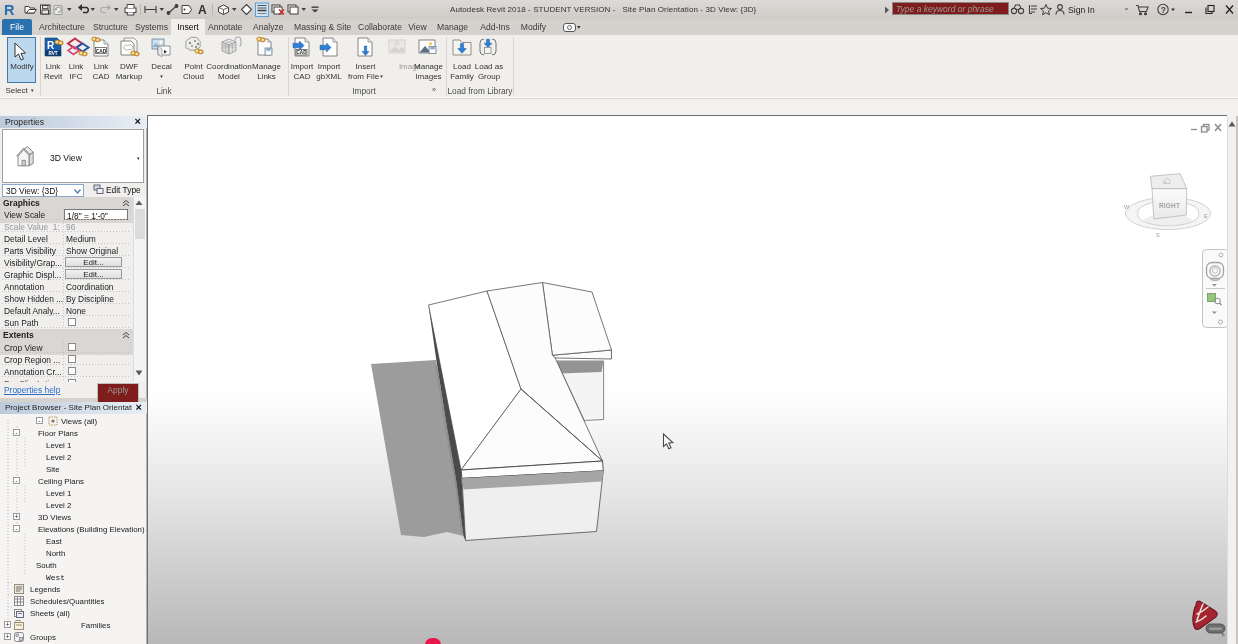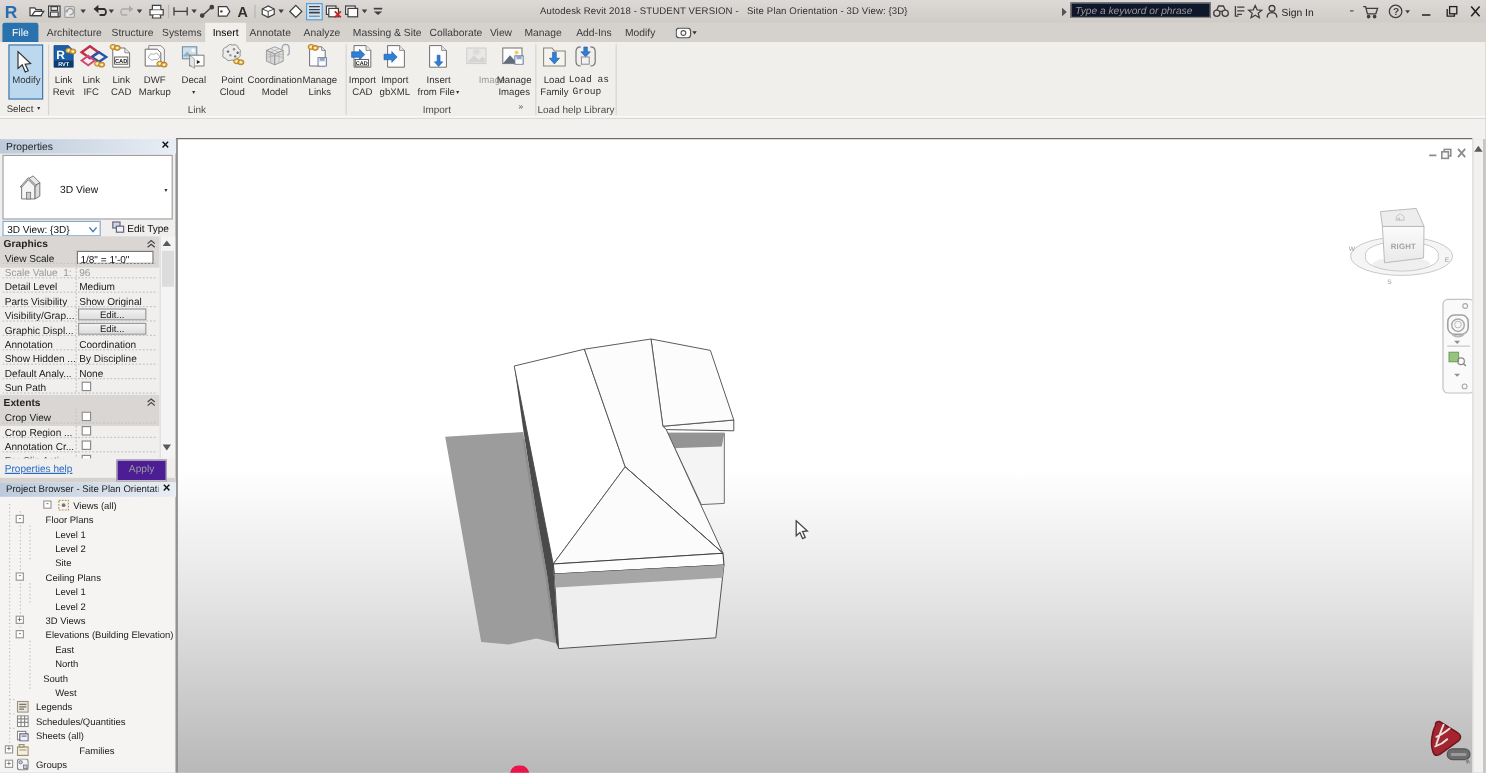--- a/index.html
+++ b/index.html
@@ -4,21 +4,21 @@
 <style>
 * { margin:0; padding:0; box-sizing:border-box; }
 html,body { width:1238px; height:644px; overflow:hidden; }
 body { font-family:"Liberation Sans", sans-serif; position:relative; background:#d5d2ce; font-size:9px; color:#333; }
 .abs { position:absolute; }
 svg text { font-family:"Liberation Sans", sans-serif; }
 
 
 #titlebar { position:absolute; left:0; top:0; width:1238px; height:19px; background:linear-gradient(#dcd9d6,#cfccc8); }
 #title-text { position:absolute; left:450px; top:5px; font-size:8px; color:#333; letter-spacing:0.1px; }
-#searchbox { position:absolute; left:892px; top:2px; width:117px; height:13px; background:#0f172a; border:1px solid #888; font-style:italic; color:#999; font-size:8.5px; padding:1px 3px; }
+#searchbox { position:absolute; left:892px; top:2px; width:117px; height:13px; background:#7f1d1d; border:1px solid #888; font-style:italic; color:#999; font-size:8.5px; padding:1px 3px; }
 
 
 #tabs { position:absolute; left:0; top:19px; width:1238px; height:16px; background:#d5d2ce;text-decoration:underline; }
 .tab { position:absolute; top:0; height:16px; line-height:16px; font-size:8.6px; color:#3b3b3b; text-align:center; white-space:nowrap; }
 #tab-file { background:#2a72ae; color:#fff; border-radius:2px 2px 0 0; }
 #tab-insert { background:#f1efec; color:#000; }
 
 
 #ribbon { position:absolute; left:0; top:35px; width:1238px; height:63px; background:#f1efec; border-bottom:1px solid #fdfdfd; }
 .rib-sep { position:absolute; top:2px; height:59px; width:1px; background:#d8d5d1; }
@@ -213,21 +213,21 @@
   </svg>
   <div class="btnlbl" style="left:8px;top:27px;width:28px;">Modify</div>
   <div class="btnlbl" style="left:5px;top:51px;width:30px;">Select <span style="font-size:4.5px;vertical-align:1px;">▼</span></div>
   <div class="rib-sep" style="left:40px;"></div>
   <div class="rib-sep" style="left:288px;"></div>
   <div class="rib-sep" style="left:446px;"></div>
   <div class="rib-sep" style="left:513px;"></div>
   <div class="grouplabel" style="left:40px;width:248px;">Link</div>
   <div class="grouplabel" style="left:289px;width:150px;">Import</div>
   <div class="grouplabel" style="left:427px;width:14px;font-size:7px;">»</div>
-  <div class="grouplabel" style="left:447px;width:66px;">Load help Library</div>
+  <div class="grouplabel" style="left:447px;width:66px;">Load from Library</div>
 
   <svg class="abs" style="left:0;top:0;" width="513" height="50" viewBox="0 0 513 50">
 
     <g>
       <path d="M45 3 L57 3 L61 7 L61 21 L45 21 Z" fill="#1b5faa" stroke="#123f74" stroke-width="0.6"></path>
       <text x="50.5" y="14" font-size="10" font-weight="bold" fill="#fff" text-anchor="middle" font-family="Liberation Serif,serif">R</text>
       <rect x="45" y="15.5" width="16" height="5.5" fill="#0e3a6e"></rect>
       <text x="53" y="20.2" font-size="4.6" font-weight="bold" fill="#fff" text-anchor="middle">RVT</text>
       <g stroke="#9a6b1a" stroke-width="0.6">
           <ellipse cx="57.3" cy="7.1" rx="2.6" ry="2.1" fill="#f2c14e"></ellipse>
@@ -375,21 +375,21 @@
   <div class="btnlbl" style="left:147px;top:27px;width:29px;">Decal<br><span style="font-size:4.5px;vertical-align:1px;">▼</span></div>
   <div class="btnlbl" style="left:179px;top:27px;width:29px;">Point<br>Cloud</div>
   <div class="btnlbl" style="left:204px;top:27px;width:50px;">Coordination<br>Model</div>
   <div class="btnlbl" style="left:250px;top:27px;width:33px;">Manage<br>Links</div>
   <div class="btnlbl" style="left:288px;top:27px;width:28px;">Import<br>CAD</div>
   <div class="btnlbl" style="left:315px;top:27px;width:28px;">Import<br>gbXML</div>
   <div class="btnlbl" style="left:348px;top:27px;width:35px;">Insert<br>from File<span style="font-size:4.5px;vertical-align:1px;">▼</span></div>
   <div class="btnlbl" style="left:396px;top:27px;width:28px;color:#9a9a9a;">Image</div>
   <div class="btnlbl" style="left:412px;top:27px;width:33px;">Manage<br>Images</div>
   <div class="btnlbl" style="left:448px;top:27px;width:28px;">Load<br>Family</div>
-  <div class="btnlbl" style="left:474px;top:27px;width:30px;font-family:Liberation Mono, monospace;">Load as<br>Group</div>
+  <div class="btnlbl" style="left:474px;top:27px;width:30px;">Load as<br>Group</div>
 </div>
 <div id="midstrip"></div>
 
 <div id="props">
   <div class="panelhead" style="top:0;">Properties<span style="position:absolute;right:6px;top:0;color:#111;font-size:11px;font-weight:bold;top:-1px;">×</span></div>
 
   <div class="abs" style="left:2px;top:13px;width:142px;height:54px;background:#fff;border:1px solid #a0a0a0;"></div>
   <svg class="abs" style="left:14px;top:28px;" width="24" height="26" viewBox="0 4 30 30">
     <path d="M5 17 L12 9 L19 16 L19 30 L5 30 Z" fill="#f5f5f5" stroke="#666" stroke-width="0.9"></path>
     <path d="M19 16 L24 13 L24 27 L19 30 Z" fill="#dcdcdc" stroke="#666" stroke-width="0.9"></path>
@@ -495,21 +495,21 @@
   <svg class="abs" style="left:135px;top:84px;" width="8" height="6">
       <path d="M4 0.5 L7.5 5 L0.5 5 Z" fill="#5a5a5a"></path>
     </svg>
   <svg class="abs" style="left:135px;top:254px;" width="8" height="6">
       <path d="M0.5 0.5 L7.5 0.5 L4 5.5 Z" fill="#5a5a5a"></path>
     </svg>
   <div class="abs" style="left:134.5px;top:93px;width:10px;height:30px;background:#dcdcdc;"></div>
 
   <div class="abs" style="left:0;top:266px;width:146px;height:16px;background:#f0efee;"></div>
   <div class="abs" style="left:4px;top:269px;font-size:8.4px;color:#2a6cc4;text-decoration:underline;">Properties help</div>
-  <div class="abs" style="left:97px;top:267px;width:42px;height:18px;background:#4c1d95;border:1px solid #c0beba;color:#9a9a9a;font-size:8.5px;text-align:center;line-height:12px;">Apply</div>
+  <div class="abs" style="left:97px;top:267px;width:42px;height:31px;background:#7f1d1d;border:1px solid #c0beba;color:#9a9a9a;font-size:8.5px;text-align:center;line-height:12px;">Apply</div>
 </div>
 <div id="browser">
   <div class="panelhead" style="top:0;font-size:8px;"><span style="display:inline-block;width:127px;overflow:hidden;white-space:nowrap;">Project Browser - Site Plan Orientati...</span><span style="position:absolute;right:5px;top:0;color:#111;font-size:11px;font-weight:bold;top:-1px;">×</span></div>
   <svg class="abs" style="left:0;top:13px;" width="147" height="229" viewBox="0 0 147 229">
     <g fill="none" stroke="#bbb" stroke-dasharray="1,2">
       <line x1="8" y1="5" x2="8" y2="204"></line>
       <line x1="17" y1="11" x2="17" y2="108"></line>
       <line x1="25" y1="23" x2="25" y2="53"></line>
       <line x1="25" y1="71" x2="25" y2="89"></line>
       <line x1="25" y1="119" x2="25" y2="161"></line>
@@ -559,21 +559,21 @@
     </div>
   <div class="trow" style="top:133px;">
       <span style="position:absolute;left:46px;top:2px;">East</span>
     </div>
   <div class="trow" style="top:145px;">
       <span style="position:absolute;left:46px;top:2px;">North</span>
     </div>
   <div class="trow" style="top:157px;">
       <span style="position:absolute;left:36px;top:2px;">South</span>
     </div>
-  <div class="trow" style="top:169px;">
+  <div class="trow" style="top:169px;font-family:Liberation Mono, monospace;">
       <span style="position:absolute;left:46px;top:2px;">West</span>
     </div>
   <div class="trow" style="top:181px;">
       <svg style="position:absolute;left:14px;top:1px;" width="10" height="10">
         <rect x="0.5" y="0.5" width="9" height="9" fill="#e8e4da" stroke="#98917e"></rect>
         <line x1="2" y1="3" x2="8" y2="3" stroke="#7a7468"></line>
         <line x1="2" y1="5" x2="8" y2="5" stroke="#7a7468"></line>
         <line x1="2" y1="7" x2="6" y2="7" stroke="#7a7468"></line>
       </svg>
       <span style="position:absolute;left:30px;top:2px;">Legends</span>
@@ -596,21 +596,21 @@
       </svg>
       <span style="position:absolute;left:30px;top:2px;">Sheets (all)</span>
     </div>
   <div class="trow" style="top:217px;">
       <span class="pm" style="left:4px;top:2px;">+</span>
       <svg style="position:absolute;left:14px;top:1px;" width="10" height="10">
         <rect x="0.5" y="2.5" width="9" height="7" fill="#f5efdf" stroke="#9a9171"></rect>
         <rect x="2" y="0.5" width="4" height="2" fill="#f5efdf" stroke="#9a9171"></rect>
         <line x1="2" y1="5" x2="8" y2="5" stroke="#9a9171"></line>
       </svg>
-      <span style="position:absolute;left:30px;top:2px;padding-left:36px;">Families</span>
+      <span style="position:absolute;left:45px;top:2px;padding-left:36px;">Families</span>
     </div>
   <div class="trow" style="top:229px;">
       <span class="pm" style="left:4px;top:2px;">+</span>
       <svg style="position:absolute;left:14px;top:1px;" width="10" height="10">
         <rect x="0.5" y="0.5" width="9" height="9" rx="2" fill="#f2f2f2" stroke="#888"></rect>
         <circle cx="3.2" cy="3.2" r="1.4" fill="#c8ccd4" stroke="#667" stroke-width="0.6"></circle>
         <rect x="5.5" y="5.5" width="3" height="3" fill="#c8ccd4" stroke="#667" stroke-width="0.6"></rect>
       </svg>
       <span style="position:absolute;left:30px;top:2px;">Groups</span>
     </div>

